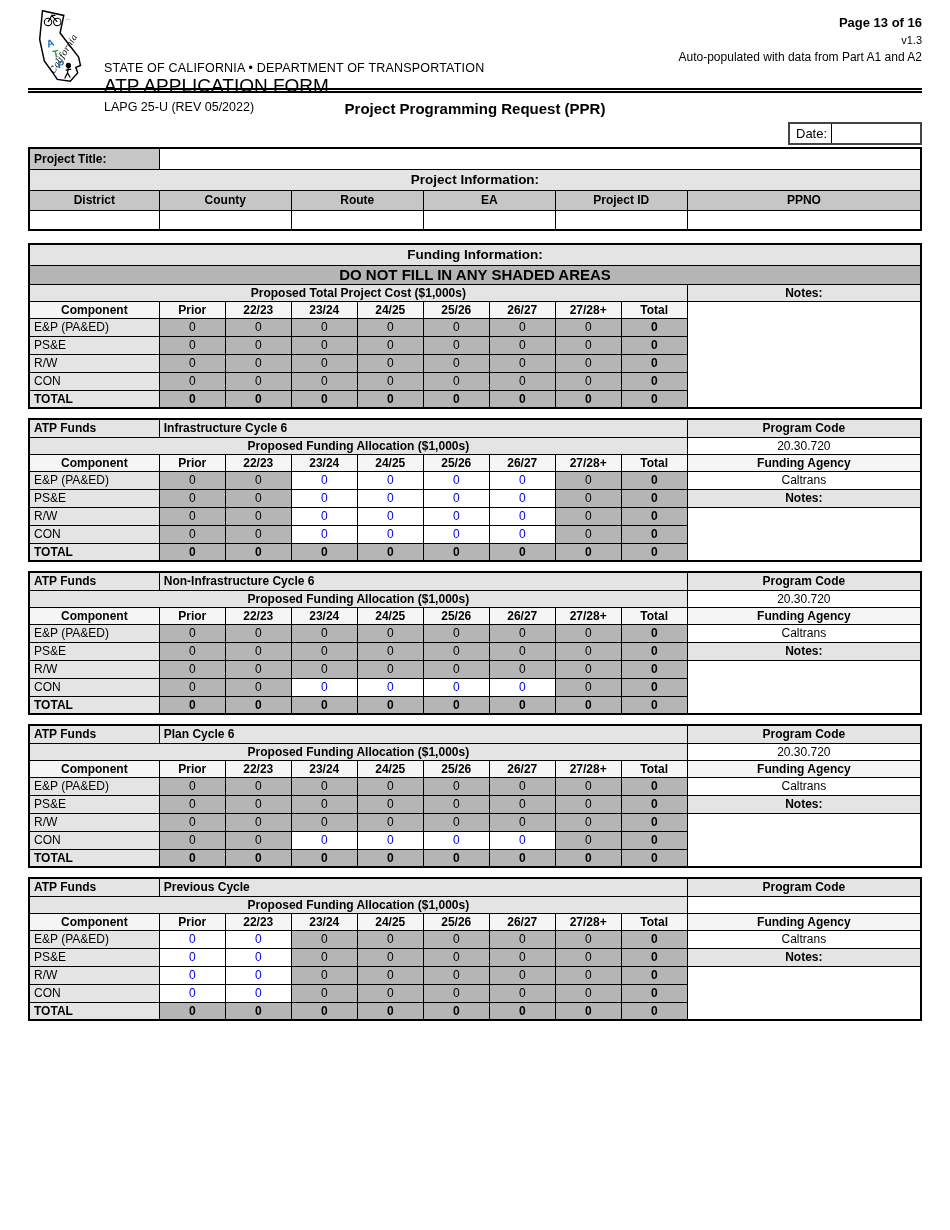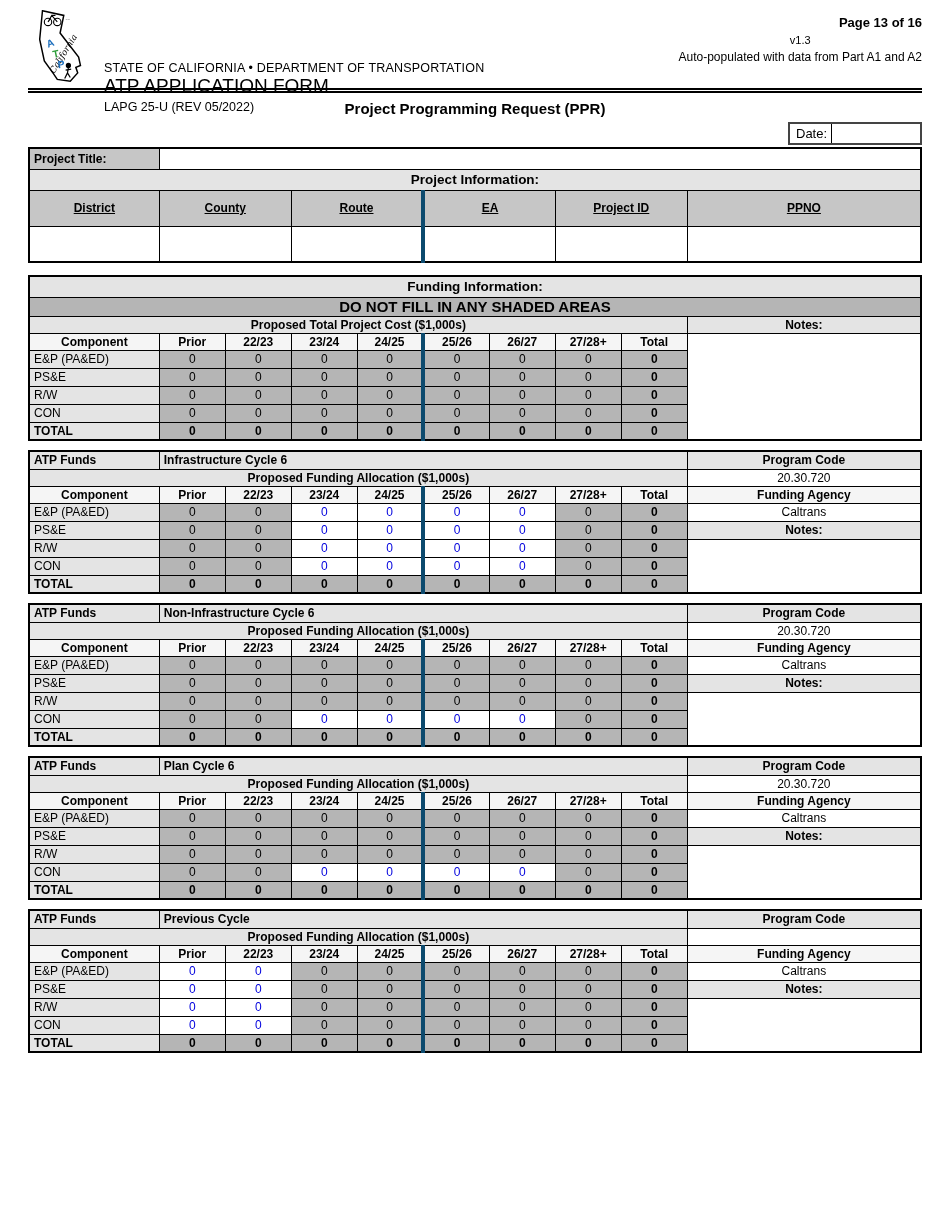--- a/index.html
+++ b/index.html
@@ -12,21 +12,21 @@
 
   
   .hdr { display: flex; align-items: flex-start; height: 78px; }
   .logo { width: 66px; height: 76px; flex: 0 0 66px; margin-right: 10px; }
   .hdr-left { padding-top: 6px; }
   .agency-line { font-size: 12.5px; letter-spacing: .2px; margin-top: 47px; }
   .form-title { font-size: 19px; font-weight: normal; margin-top: 0; }
   .form-code { font-size: 12.5px; margin-top: 3px; }
   .hdr-right { margin-left: auto; text-align: right; padding-top: 6px; line-height: 1.45; }
   .page-label { font-size: 13px; font-weight: bold; }
-  .version { font-size: 11px; text-align: center; }
+  .version { font-size: 11px; }
   .auto-note { font-size: 12px; }
   .dbl-rule { border-top: 2px solid #000; border-bottom: 2px solid #000; height: 5px; margin-top: 2px; }
 
   
   .ppr-title { text-align: center; font-size: 15px; font-weight: bold; margin: 7px 0 5px 0; }
   .date-box { display: flex; width: 134px; height: 23px; margin-left: auto; margin-bottom: 2px; border: 2px solid #444; background:#fff; }
   .date-label { font-size: 13px; padding: 2px 4px 16px 6px; border-right: 1.5px solid #000; }
   .date-input { flex: 1; }
 
   
@@ -34,23 +34,23 @@
   td { border: 1px solid #000; font-size: 12px; height: 18px; padding: 0 4px;
        text-align: center; overflow: hidden; white-space: nowrap; }
   .l { text-align: left; }
   .b { font-weight: bold; }
   .lt { background: #e4e4e4; }      
   .md { background: #c6c6c6; }      
   .sh { background: #b5b5b5; }      
   .whdr { background: #f5f5f5; }    
   .wh { background: #fff; }
   .ed { background: #fff; color: #0000dd; }
-  .tk { border-left: 4px solid #0c4a6e; }
+  .tk { border-left: 1px solid #0c4a6e; }
   .h21 { height: 21px; }
-  .h20 { height: 36px; text-decoration: underline; }
+  .h20 { height: 20px; }
   .h17 { height: 17px; font-size: 12px; text-align: center; }
   .sect { font-size: 13.5px; }
   .warn { font-size: 15px; height: 19px; }
   .gap12 { height: 12px; } .gap9 { height: 9px; }
 </style>
 </head>
 <body>
 
 <div class="page">
 

